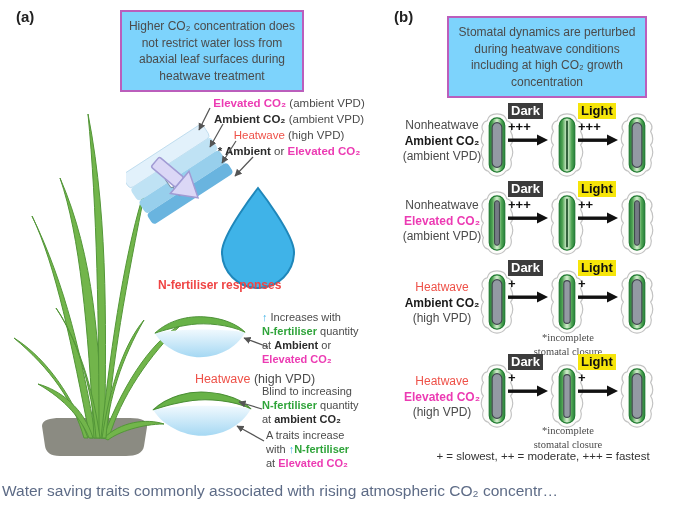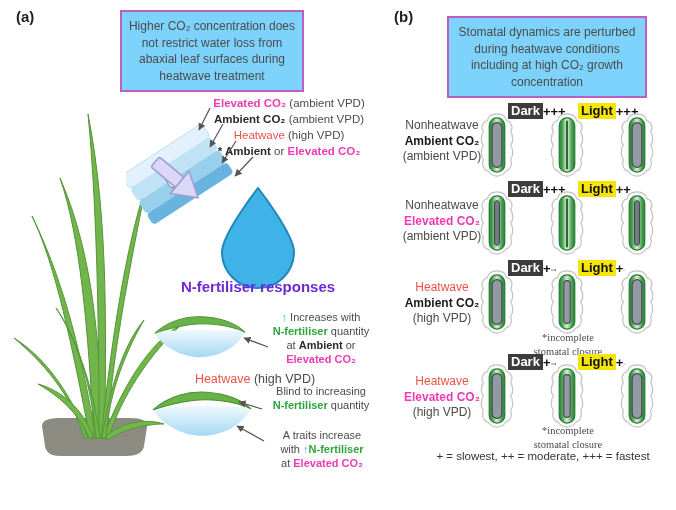--- a/index.html
+++ b/index.html
@@ -8,33 +8,33 @@
   .abs{position:absolute;}
   .panel-label{font-weight:bold;font-size:15px;color:#222;}
   .infobox{border:2px solid #bb5ebc;background:#7dd3fc;color:#4b4b4b;font-size:12px;
            line-height:1.38;text-align:center;padding:6px 4px;box-sizing:border-box;}
   .t-magenta{color:#ec3bb3;font-weight:bold;}
   .t-red{color:#ee5148;}
   .t-green{color:#2fa43a;font-weight:bold;}
   .t-cyan{color:#44b4e7;font-weight:bold;}
   .t-bold{font-weight:bold;color:#2b2b2b;}
   .treatments{font-size:11.5px;line-height:16px;color:#4b4b4b;text-align:center;}
-  .annot{font-size:11px;line-height:14px;color:#4b4b4b;text-align:center;}
-  .nfert-heading{font-size:15px;font-weight:bold;color:#6d28d9;text-align:center;}
+  .annot{font-size:11px;line-height:14px;color:#4b4b4b;text-align:left;}
+  .nfert-heading{font-size:12px;font-weight:bold;color:#ef4444;text-align:left;}
   .subhead{font-size:12px;text-align:center;color:#4b4b4b;}
   .droplet-text{font-size:10.5px;line-height:13px;color:#1d4a5e;text-align:center;}
   .rowlabel{font-size:12px;line-height:15.5px;text-align:center;width:96px;color:#4b4b4b;}
   [data-color="dark"]{color:#4b4b4b;}
   [data-color="red"]{color:#ee5148;}
   [data-color="magenta"]{color:#ec3bb3;font-weight:bold;}
   [data-color="black"]{color:#1a1a1a;font-weight:bold;}
   .chip-dark{background:#3c3c3c;color:#fff;font-weight:bold;font-size:13px;padding:0 3px;line-height:16px;}
   .chip-light{background:#f6e50a;color:#111;font-weight:bold;font-size:13px;padding:0 3px;line-height:16px;}
   .plus{font-weight:bold;font-size:13px;color:#111;line-height:14px;margin-top:1px;}
-  .transition{display:flex;align-items:flex-end;width:48px;}
+  .transition{display:flex;flex-direction:column;align-items:flex-start;width:48px;}
   .stoma svg{display:block;}
   .pore{display:none;}
   .stoma[data-state="open"] .pore-open{display:inline;}
   .stoma[data-state="partial"] .pore-partial{display:inline;}
   .stoma[data-state="incomplete"] .pore-incomplete{display:inline;}
   .stoma[data-state="closed"] .pore-closed{display:inline;}
   .small-note{font-size:10.5px;line-height:1.35;color:#4b4b4b;text-align:center;font-family:Liberation Serif, serif;}
   .legend{font-size:11.5px;color:#333;text-align:center;}
   .caption{font-size:15.5px;color:#5d6b86;white-space:nowrap;}
 </style>
@@ -138,20 +138,21 @@
   <div class="abs subhead" style="left:160px;top:372px;width:190px;font-size:12.5px"><span class="t-red">Heatwave</span><span> (high VPD)</span></div>
 
   <svg class="abs" style="left:150px;top:388px" width="104" height="52" viewBox="0 0 100 50">
     <path d="M3,21 C26,16 74,16 97,20 C88,37 68,46 50,46 C32,46 12,36 3,21 Z" fill="url(#gblue)"></path>
     <path d="M3,21 C18,7 38,3 54,4 C74,5 89,12 97,20 C80,12 56,10 41,12 C26,14 12,18 3,21 Z" fill="#68b247" stroke="#4a8f34" stroke-width="1" stroke-linejoin="round"></path>
   </svg>
 
   <div class="abs annot" style="left:262px;top:384px;width:118px">
     <div><span>Blind to increasing</span></div>
     <div><span class="t-green">N-fertiliser</span><span> quantity</span></div>
+    <div><span>at </span><span class="t-bold">ambient CO₂</span></div>
   </div>
 
   <div class="abs annot" style="left:266px;top:428px;width:112px">
     <div><span>A traits increase</span></div>
     <div><span>with </span><span class="t-cyan">↑</span><span class="t-green">N-fertiliser</span></div>
     <div><span>at </span><span class="t-magenta">Elevated CO₂</span></div>
   </div>
 
   <svg class="abs" style="left:0;top:0;pointer-events:none" width="676" height="510" viewBox="0 0 676 510">
     <g stroke="#555" stroke-width="1.2" fill="none">
@@ -372,14 +373,15 @@
         <use href="#pore-c" class="pore pore-closed"></use>
       </svg>
     </div>
   <div class="abs small-note" style="left:517px;top:424px;width:102px">
     <div>*incomplete</div>
     <div>stomatal closure</div>
   </div>
 
   <div class="abs legend" style="left:420px;top:450px;width:246px">+ = slowest, ++ = moderate, +++ = fastest</div>
 
+  <div class="abs caption" style="left:2px;top:482px;width:672px">Water saving traits commonly associated with rising atmospheric CO₂ concentr…</div>
 
 </div>
 
 </body></html>

